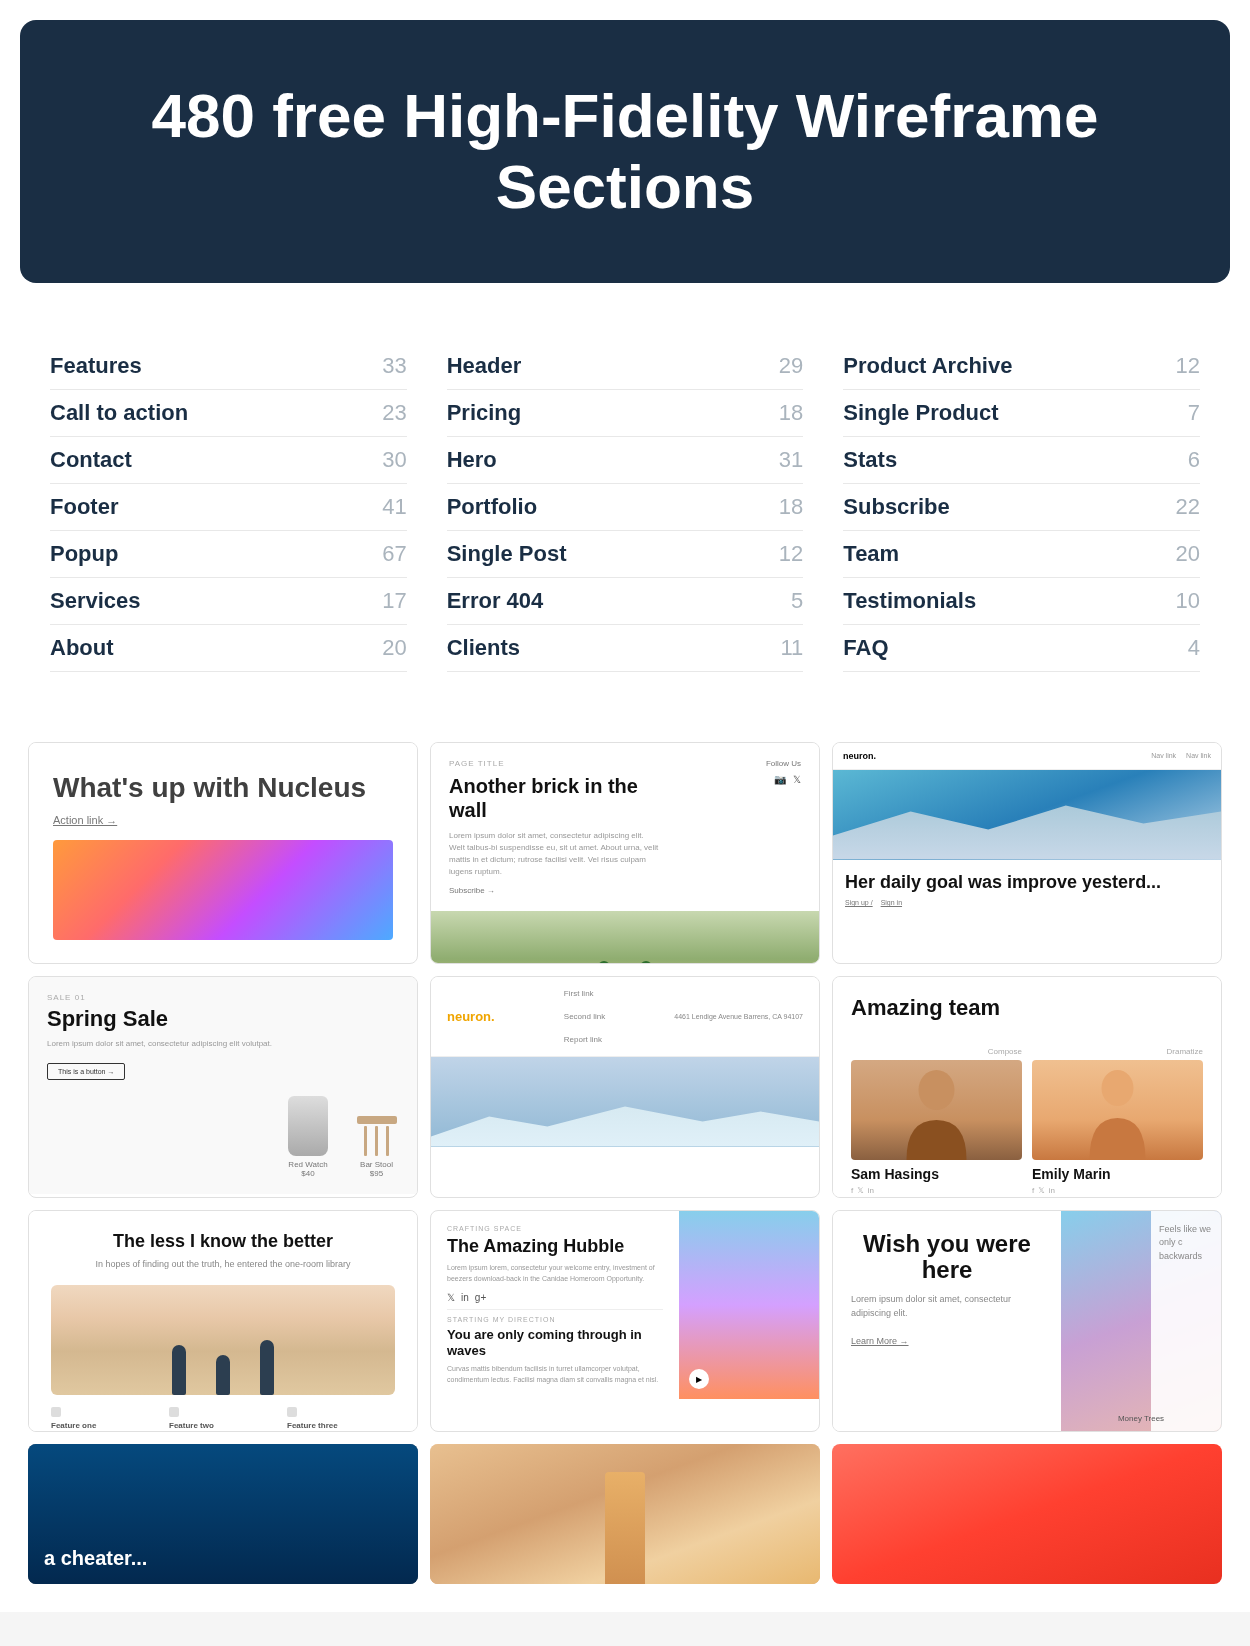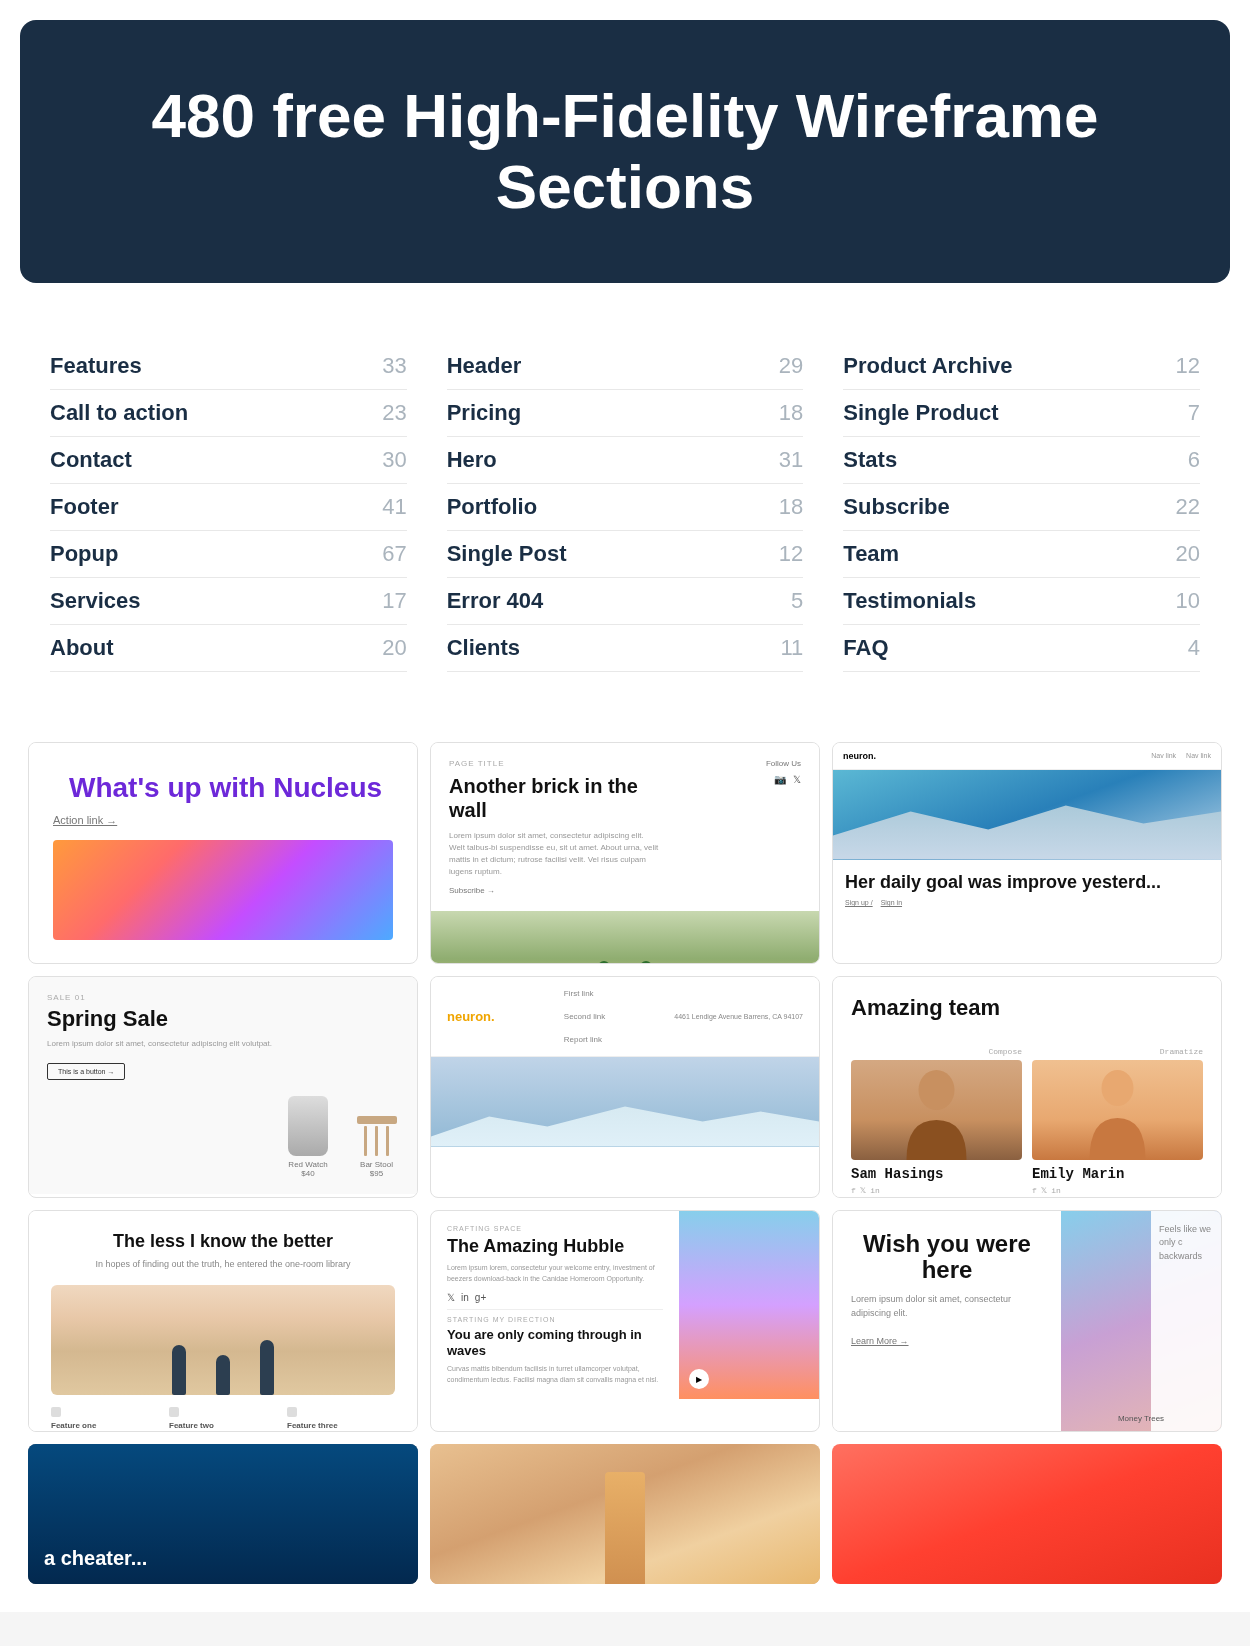--- a/index.html
+++ b/index.html
@@ -79,24 +79,23 @@
     }
 
     
     .card-1 {
       background: white;
       padding: 28px 24px 0;
     }
     .card-1-title {
       font-size: 28px;
       font-weight: 800;
-      color: #6d28d9;
+      color: #404040;
       line-height: 1.2;
       margin-bottom: 10px;
-      margin-left: 16px;
     }
     .card-1-link {
       font-size: 11px;
       color: #777;
       text-decoration: underline;
       display: block;
       margin-bottom: 14px;
     }
     .card-1-image {
       height: 100px;
@@ -359,21 +358,20 @@
       color: #111;
       margin-bottom: 26px;
     }
     .card-6-team {
       display: flex;
       gap: 10px;
     }
     .team-member {
       flex: 1;
       text-align: left;
-      font-family: Liberation Mono, monospace;
     }
     .team-member-placeholder {
       font-size: 8px;
       color: #aaa;
       margin-bottom: 4px;
       text-align: right;
     }
     .team-avatar {
       width: 100%;
       height: 100px;

